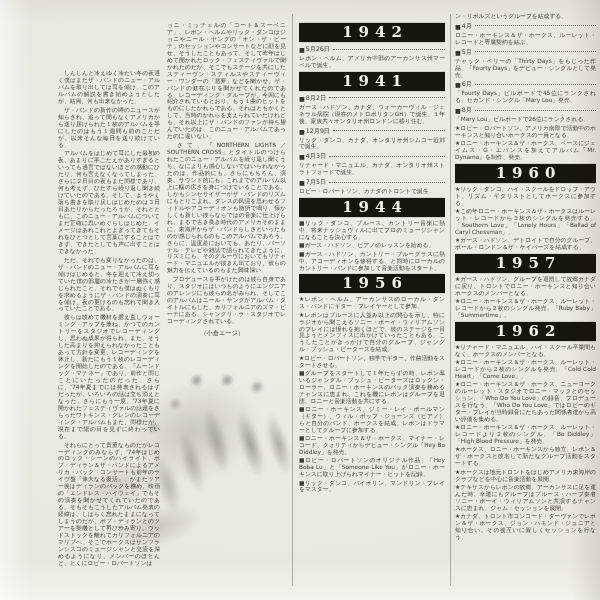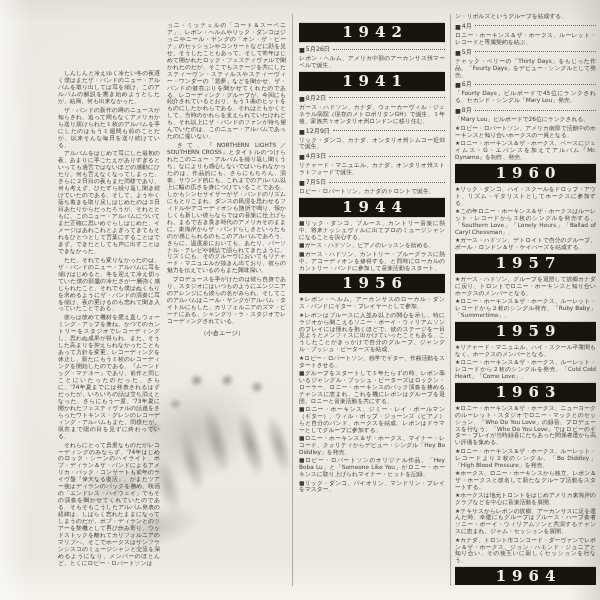--- a/index.html
+++ b/index.html
@@ -146,27 +146,25 @@
       <p class="tx">「Mary Lou」ビルボードで26位にランクされる。</p>
       <p class="tx">★ロビー・ロバートソン、アメリカ南部で活動中のホーキンスと知り合いホークスの一員となる。</p>
       <p class="tx">★ロニー・ホーキンス＆ザ・ホークス、ベースにジェイムス・G・エバンスを加えてアルバム『Mr. Dynamo』を制作、発売。</p>
       <div class="ybar">1960</div>
       <p class="tx">★リック・ダンコ、ハイ・スクールをドロップ・アウト、リズム・ギタリストとしてホークスに参加する。</p>
       <p class="tx">★この年ロニー・ホーキンス＆ザ・ホークスはルーレット・レコードから３枚のシングルを発売する。「Southern Love」「Lonely Hours」「Ballad of Caryl Chessman」。</p>
       <p class="tx">★ガース・ハドソン、デトロイトで自分のグループ、ポール・ロンドン＆ザ・ケイバーズを結成する。</p>
       <div class="ybar">1957</div>
       <p class="tx">★ガース・ハドソン、グループを退団して故郷カナダに戻り、トロントでロニー・ホーキンスと知り合いホークスのメンバーとなる。</p>
       <p class="tx">★ロニー・ホーキンス＆ザ・ホークス、ルーレット・レコードから２枚のシングル発売。「Ruby Baby」「Summertime」。</p>
-      <div class="ybar">1959</div>
+      <div class="ybar">1962</div>
       <p class="tx">★リチャード・マニュエル、ハイ・スクール卒業間もなく、ホークスのメンバーとなる。</p>
       <p class="tx">★ロニー・ホーキンス＆ザ・ホークス、ルーレット・レコードから２枚のシングルを発売。「Cold Cold Heart」「Come Love」。</p>
-      <div class="ybar">1963</div>
       <p class="tx">★ロニー・ホーキンス＆ザ・ホークス、ニューヨークのルーレット・スタジオでロニー・マックとのセッション、「Who Do You Love」の録音、プロデュースを行なう。「Who Do You Love」ではロビーのギター・プレイが当時録音にたちあった関係者達から高い評価を集める。</p>
       <p class="tx">★ロニー・ホーキンス＆ザ・ホークス、ルーレット・レコードより２枚のシングル、「Bo Diddley」「High Blood Pressure」を発売。</p>
       <p class="tx">★ホークス、ロニー・ホーキンスから独立、レボン＆ザ・ホークスと改名して新たなグループ活動をスタートする。</p>
       <p class="tx">★ホークスは地元トロントをはじめアメリカ東海岸のクラブなどを中心に音楽活動を展開。</p>
       <p class="tx">★テキサスからレボンの故郷、アーカンサスに足を運んだ時、幸運にもグループはブルース・ハープ奏者ソニー・ボーイ・ウィリアムソンと共演するチャンスに恵まれ、ジャム・セッションを展開。</p>
       <p class="tx">★カナダ、トロント市コンコード・ダーヴァンでレボン＆ザ・ホークス、ジョン・ハモンド・ジュニアと知り合い、その後互いに親しくセッションを行なう。</p>
-      <div class="ybar">1964</div>
     </div>
 
   <div class="wm"></div>
 </div>
 
 </body></html>

